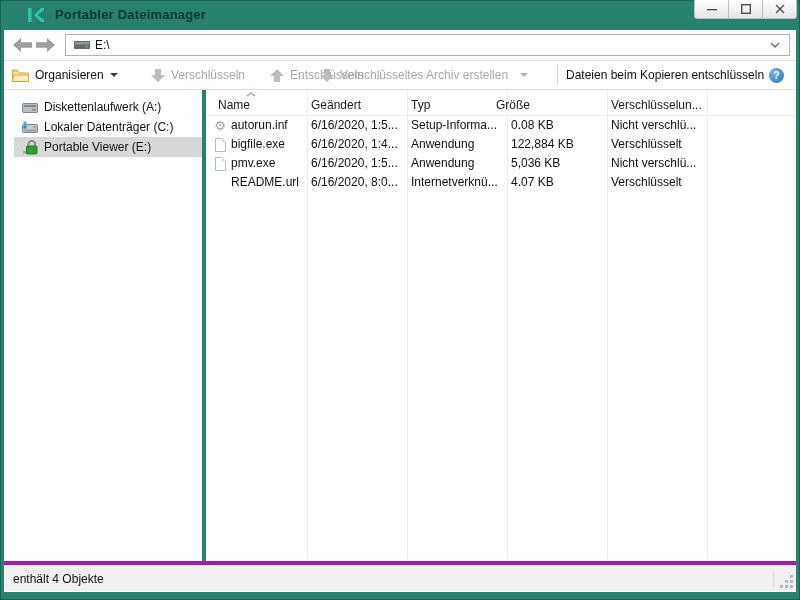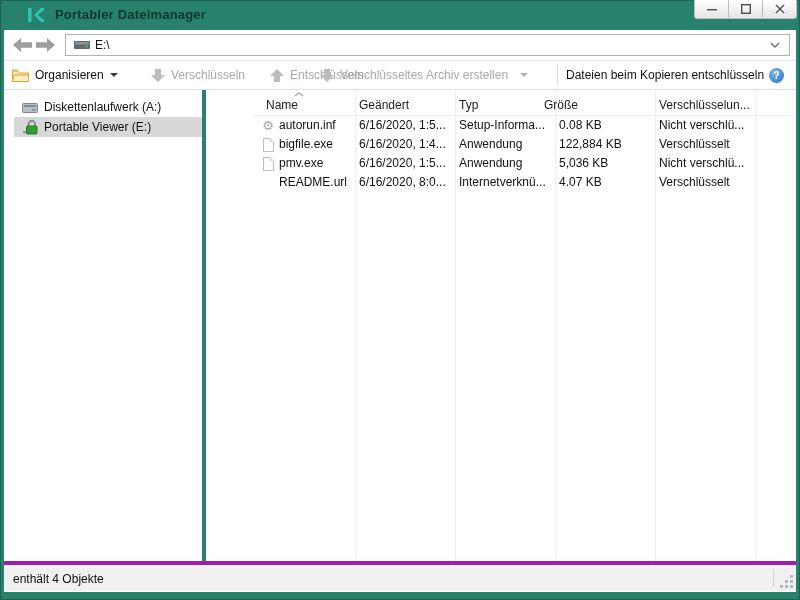--- a/index.html
+++ b/index.html
@@ -50,21 +50,21 @@
     color:#fff;font-size:10px;font-weight:bold;display:flex;align-items:center;justify-content:center;
   }
   
   .main{position:absolute;top:60px;left:0;right:0;bottom:30px;background:#fff;}
   .sidebar{position:absolute;left:0;top:0;bottom:0;width:198px;background:#fff;padding-top:7px;}
   .side-item{position:relative;height:20px;display:flex;align-items:center;font-size:12px;color:#111;margin-left:10px;}
   .side-item .ic{width:20px;margin-left:6px;display:flex;justify-content:center;}
   .side-item .lbl{margin-left:4px;}
   .side-item.selected{background:var(--selection,#d8d8d8);}
   .v-divider{position:absolute;left:198px;top:0;bottom:0;width:4px;background:var(--chrome,#27816c);}
-  .filelist{position:absolute;left:202px;right:0;top:0;bottom:0;background:#fff;font-size:12px;color:#111;margin-left:48px;}
+  .filelist{position:absolute;left:202px;right:0;top:0;bottom:0;background:#fff;font-size:12px;color:#111;}
   .col-line{position:absolute;top:0;bottom:0;width:1px;background:#e9eef4;}
   .list-header{position:absolute;top:0;left:0;right:0;height:26px;border-bottom:1px solid #efefef;}
   .hdr{position:absolute;top:8px;color:#1a1a1a;}
   .sort-ind{position:absolute;left:40px;top:2px;}
   .rows{position:absolute;top:26px;left:0;right:0;}
   .frow{position:relative;height:19px;}
   .cell{position:absolute;top:0;line-height:19px;white-space:nowrap;}
   .c-name{left:25px;} .c-mod{left:105px;} .c-typ{left:205px;} .c-size{left:305px;} .c-enc{left:405px;}
   .f-ic{position:absolute;left:6px;top:2px;width:16px;height:15px;display:flex;align-items:center;justify-content:center;}
   .gear{font-family:"DejaVu Sans",sans-serif;font-size:13px;color:#a0a6ac;line-height:15px;}
@@ -195,20 +195,32 @@
       <div class="sidebar">
         <div class="side-item">
           <span class="ic">
             <svg width="16" height="12" viewBox="0 0 16 12">
               <rect x="0.5" y="2.5" width="15" height="9" rx="1" fill="#b9bec2" stroke="#7d848a"></rect>
               <rect x="2" y="4" width="12" height="2" fill="#84898e"></rect>
               <rect x="10" y="8" width="3.4" height="1.6" fill="#84898e"></rect>
             </svg>
           </span>
           <span class="lbl">Diskettenlaufwerk (A:)</span>
+        </div>
+        <div class="side-item">
+          <span class="ic">
+            <svg width="16" height="12" viewBox="0 0 16 12">
+              <rect x="0.5" y="3.5" width="15" height="8" rx="1" fill="#c3c8cc" stroke="#7d848a"></rect>
+              <rect x="1.5" y="8.5" width="13" height="2" fill="#9aa0a5"></rect>
+              <rect x="1.5" y="0.5" width="3" height="3" fill="#3fa9f5"></rect>
+              <rect x="1.5" y="4.5" width="3" height="3" fill="#2a7fd4"></rect>
+              <rect x="11.5" y="5.3" width="2.2" height="1.6" fill="#49c36b"></rect>
+            </svg>
+          </span>
+          <span class="lbl">Lokaler Datenträger (C:)</span>
         </div>
         <div class="side-item selected">
           <span class="ic">
             <svg width="16" height="15" viewBox="0 0 16 15">
               <rect x="1" y="11" width="4" height="2.6" fill="#9aa0a5"></rect>
               <path d="M6.5 6.5 V4.2 a3.3 3.3 0 0 1 6.6 0 V6.5" fill="none" stroke="#7f8a84" stroke-width="1.8"></path>
               <rect x="4.6" y="6" width="10.4" height="8" rx="1" fill="#2f9e2f" stroke="#1f7a22"></rect>
             </svg>
           </span>
           <span class="lbl">Portable Viewer (E:)</span>

